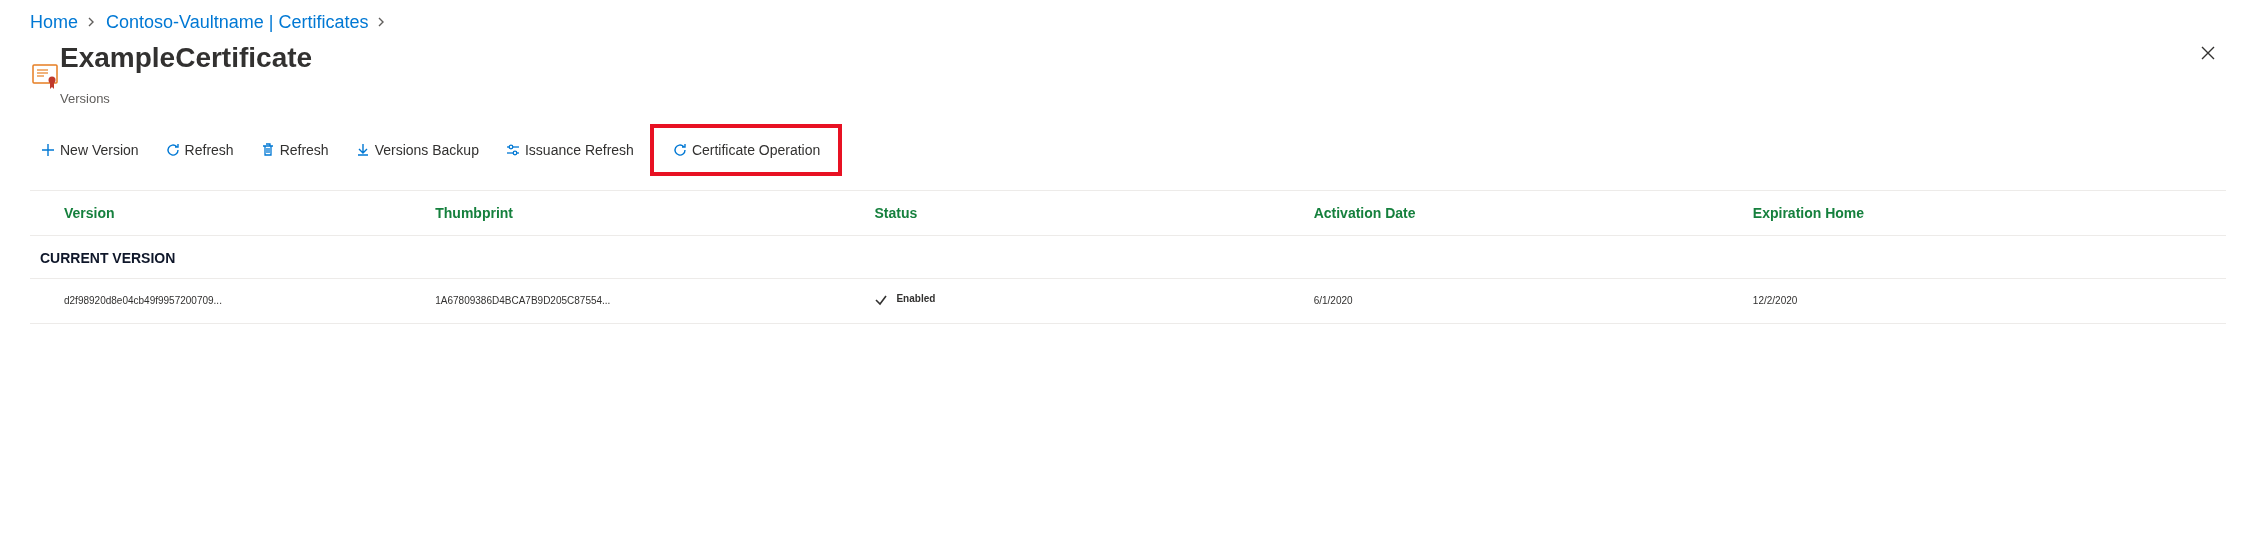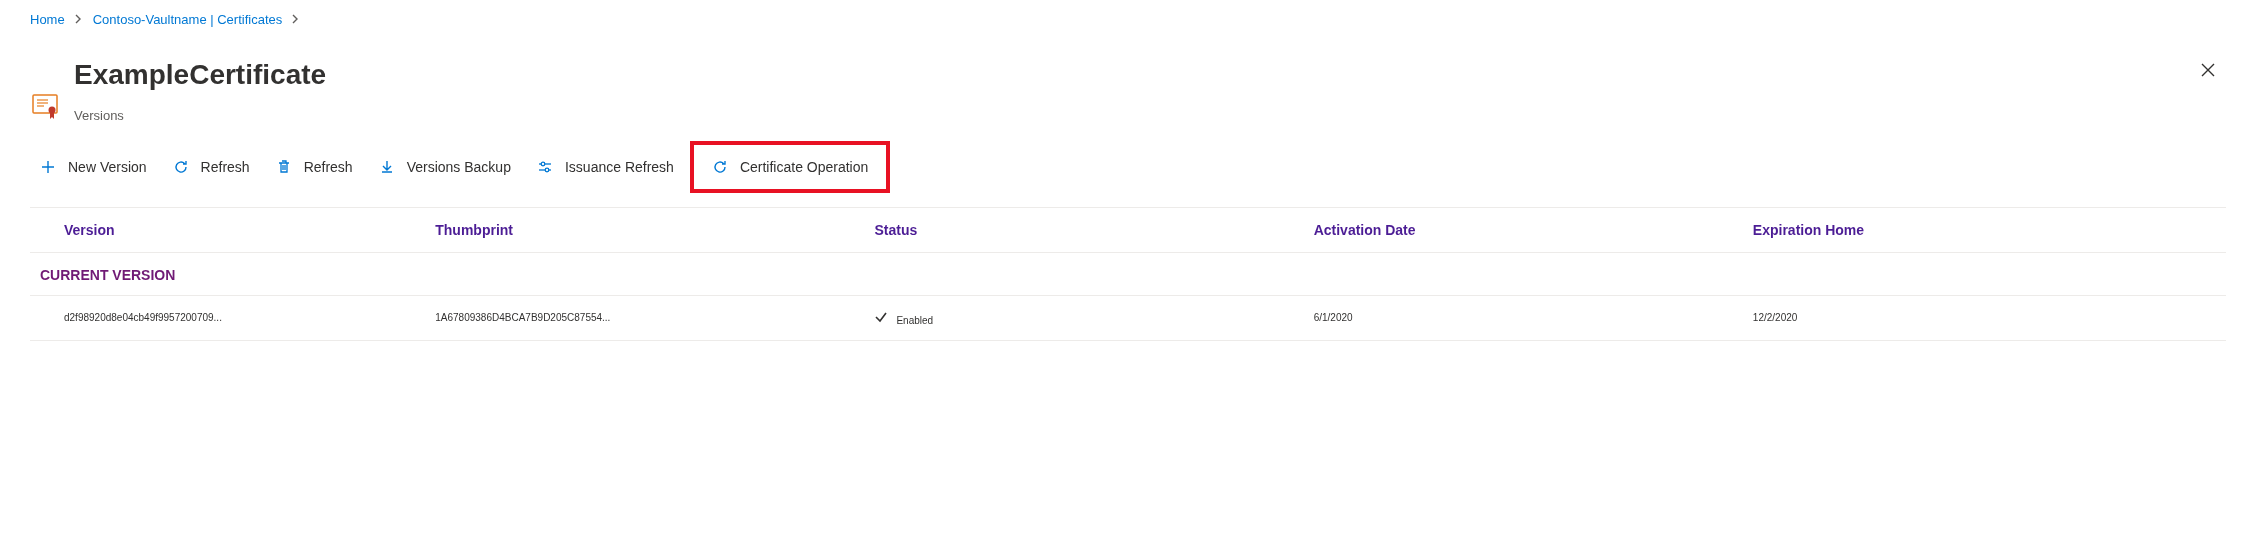--- a/index.html
+++ b/index.html
@@ -11,43 +11,42 @@
       font-family: "Segoe UI", -apple-system, BlinkMacSystemFont, sans-serif;
       font-size: 14px;
       color: #323130;
       background: #fff;
       padding: 12px 30px;
     }
     .breadcrumb {
       display: flex;
       align-items: center;
       gap: 10px;
-      font-size: 13px;
-      margin-bottom: 31px;
+      font-size: 18px;
+      margin-bottom: 8px;
     }
     .breadcrumb a {
       color: #0078d4;
       text-decoration: none;
       cursor: pointer;
     }
     .breadcrumb-sep {
       color: #605e5c;
       font-size: 12px;
     }
     .page-header {
       display: flex;
       align-items: flex-start;
       justify-content: space-between;
       margin-bottom: 18px;
       padding-right: 6px;
     }
     .page-header-left {
       display: flex;
-      align-items: flex-end;
-      gap: 14px;
+      align-items: center;
     }
     .cert-icon {
       margin-top: 6px;
     }
     .page-title {
       font-size: 28px;
       font-weight: 600;
       color: #323130;
       line-height: 1.2;
     }
@@ -67,75 +66,76 @@
     .toolbar {
       display: flex;
       align-items: center;
       gap: 6px;
       padding-bottom: 14px;
       border-bottom: 1px solid #edebe9;
     }
     .toolbar-btn {
       display: inline-flex;
       align-items: center;
-      gap: 12px;
+      gap: 4px;
       background: none;
       border: none;
       padding: 6px 10px;
       cursor: pointer;
       font-size: 14px;
       color: #323130;
       font-family: inherit;
     }
     .toolbar-btn .icon {
       color: #0078d4;
       display: inline-flex;
     }
     .highlight-box {
       border: 4px solid #e81123;
       padding: 8px;
     }
     .section-label {
       font-size: 14px;
       font-weight: 600;
-      color: #701a75;
+      color: #0f172a;
       padding: 14px 10px 12px;
       border-bottom: 1px solid #edebe9;
     }
     table {
       width: 100%;
       border-collapse: collapse;
       table-layout: fixed;
     }
     thead th {
       text-align: left;
       font-weight: 600;
       font-size: 14px;
       padding: 14px 10px;
       border-bottom: 1px solid #edebe9;
-      color: #4c1d95;
+      color: #15803d;
     }
     tbody td {
       padding: 14px 10px;
       font-size: 10px;
       color: #323130;
       border-bottom: 1px solid #edebe9;
       overflow: hidden;
       text-overflow: ellipsis;
       white-space: nowrap;
     }
     .col-version { width: 18%; padding-left: 34px; }
     .col-thumb { width: 20%; }
     .col-status { width: 20%; }
     .col-activation { width: 20%; }
     .col-expiration { width: 22%; }
     .status-cell {
       display: inline-flex;
-      align-items: flex-end;
+      align-items: flex-start;
       gap: 8px;
+      font-weight: bold;
     }
     .check-icon { color: #323130; }
   </style>
 </head>
 <body>
 
 <nav class="breadcrumb">
   <a>Home</a>
   <span class="breadcrumb-sep">
     <svg width="8" height="10" viewBox="0 0 8 10">

